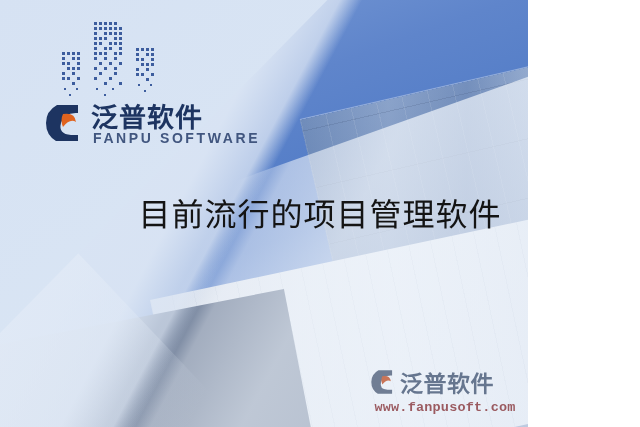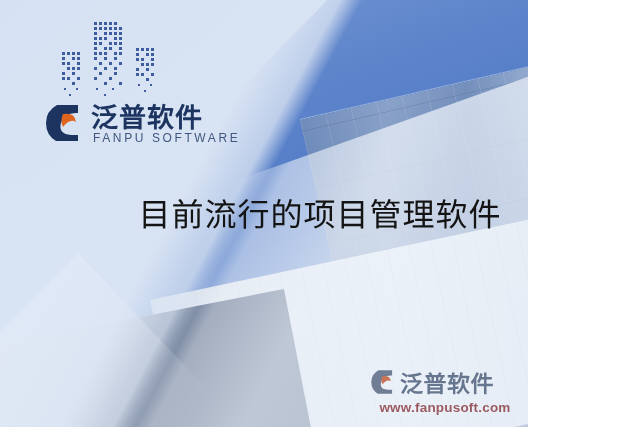--- a/index.html
+++ b/index.html
@@ -165,25 +165,25 @@
   .logo-text { display: flex; flex-direction: column; padding-top: 1px; }
   .logo-cn {
     font-size: 27px;
     line-height: 28px;
     font-weight: 700;
     color: #1d3461;
     letter-spacing: 1px;
     font-family: "Liberation Sans", sans-serif;
   }
   .logo-en {
-    font-size: 12px;
+    font-size: 14px;
     line-height: 12px;
     letter-spacing: 2.6px;
     color: #41567f;
-    font-weight: 400;
+    font-weight: 700;
     padding-left: 2px;
   }
 
   
   .headline {
     position: absolute;
     left: 0;
     top: 194px;
     width: 640px;
     text-align: center;
@@ -214,21 +214,21 @@
     text-shadow: 0 1px 1px rgba(255,255,255,0.25);
     font-family: "Liberation Sans", sans-serif;
   }
   .wm-url {
     margin-top: 1px;
     font-size: 13.5px;
     font-weight: 700;
     color: #8a3a3f;
     letter-spacing: 0.2px;
     text-align: center;
-    font-family: Liberation Sans, sans-serif;
+    font-family: Liberation Mono, monospace;
   }
 </style>
 </head>
 <body>
 
 <div id="banner">
 
   <div class="layer sky"></div>
   <div class="tower"></div>
   <div class="tower-shade"></div>

